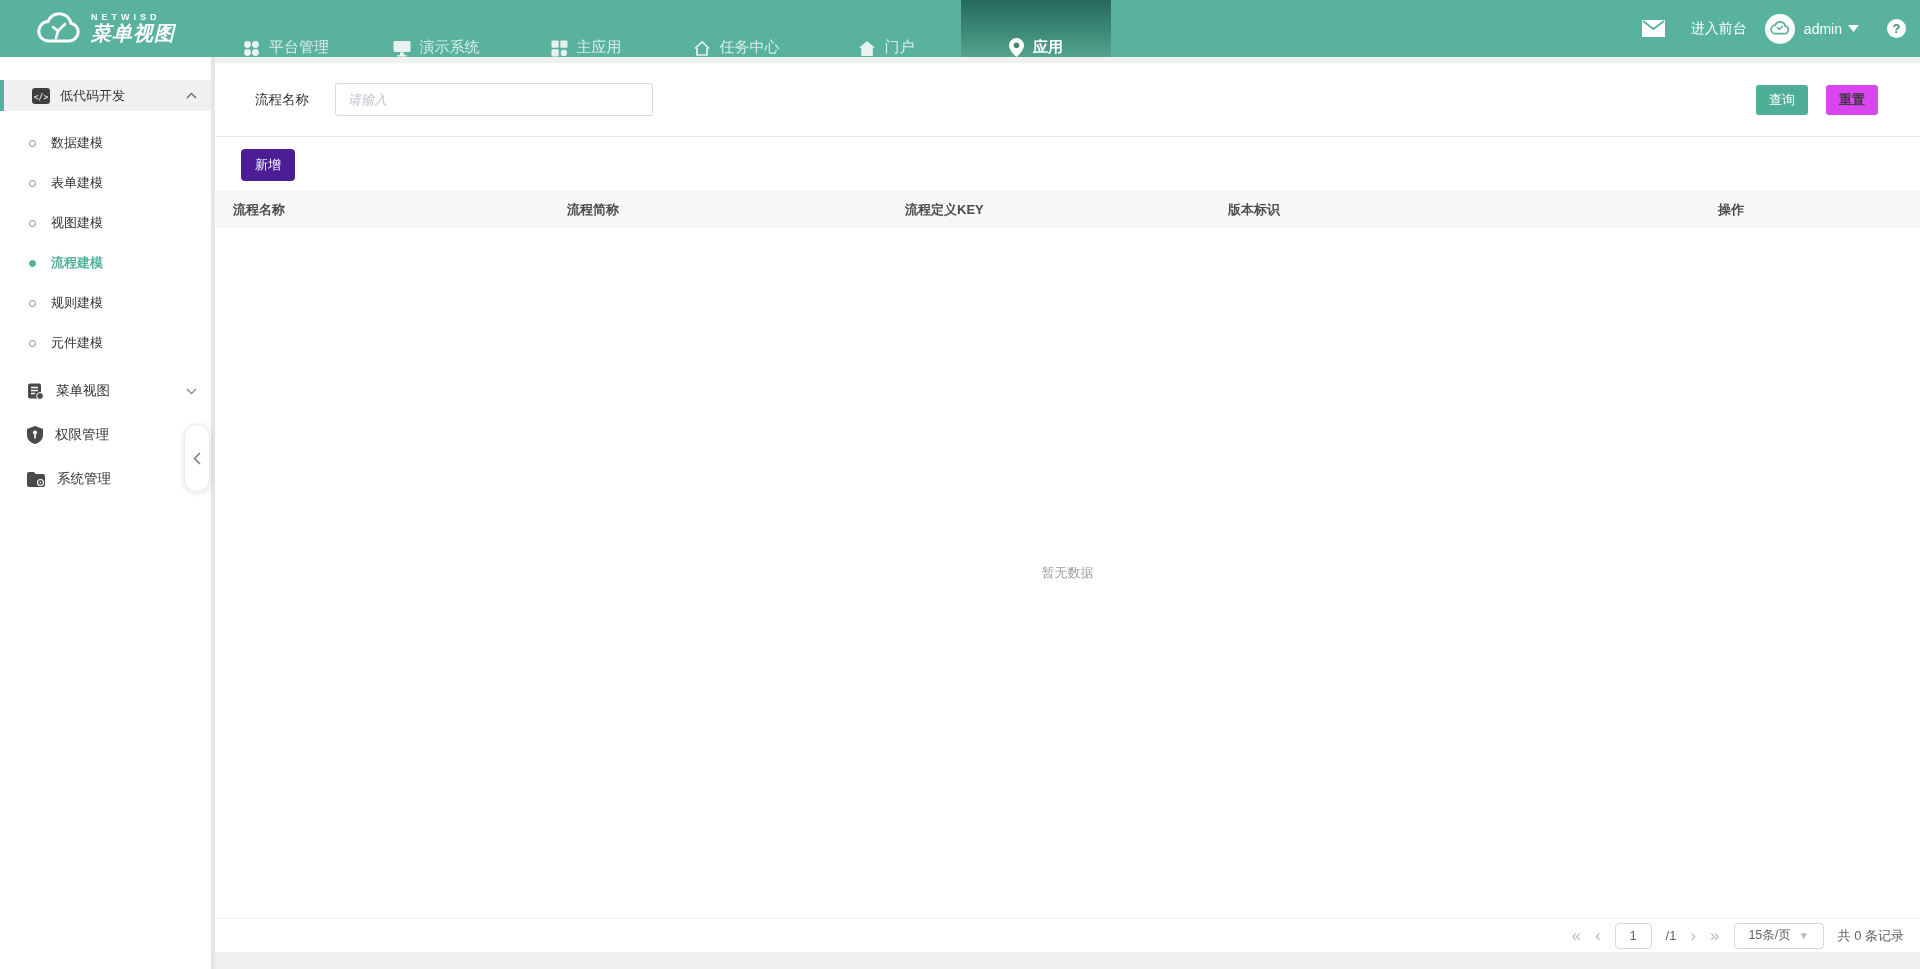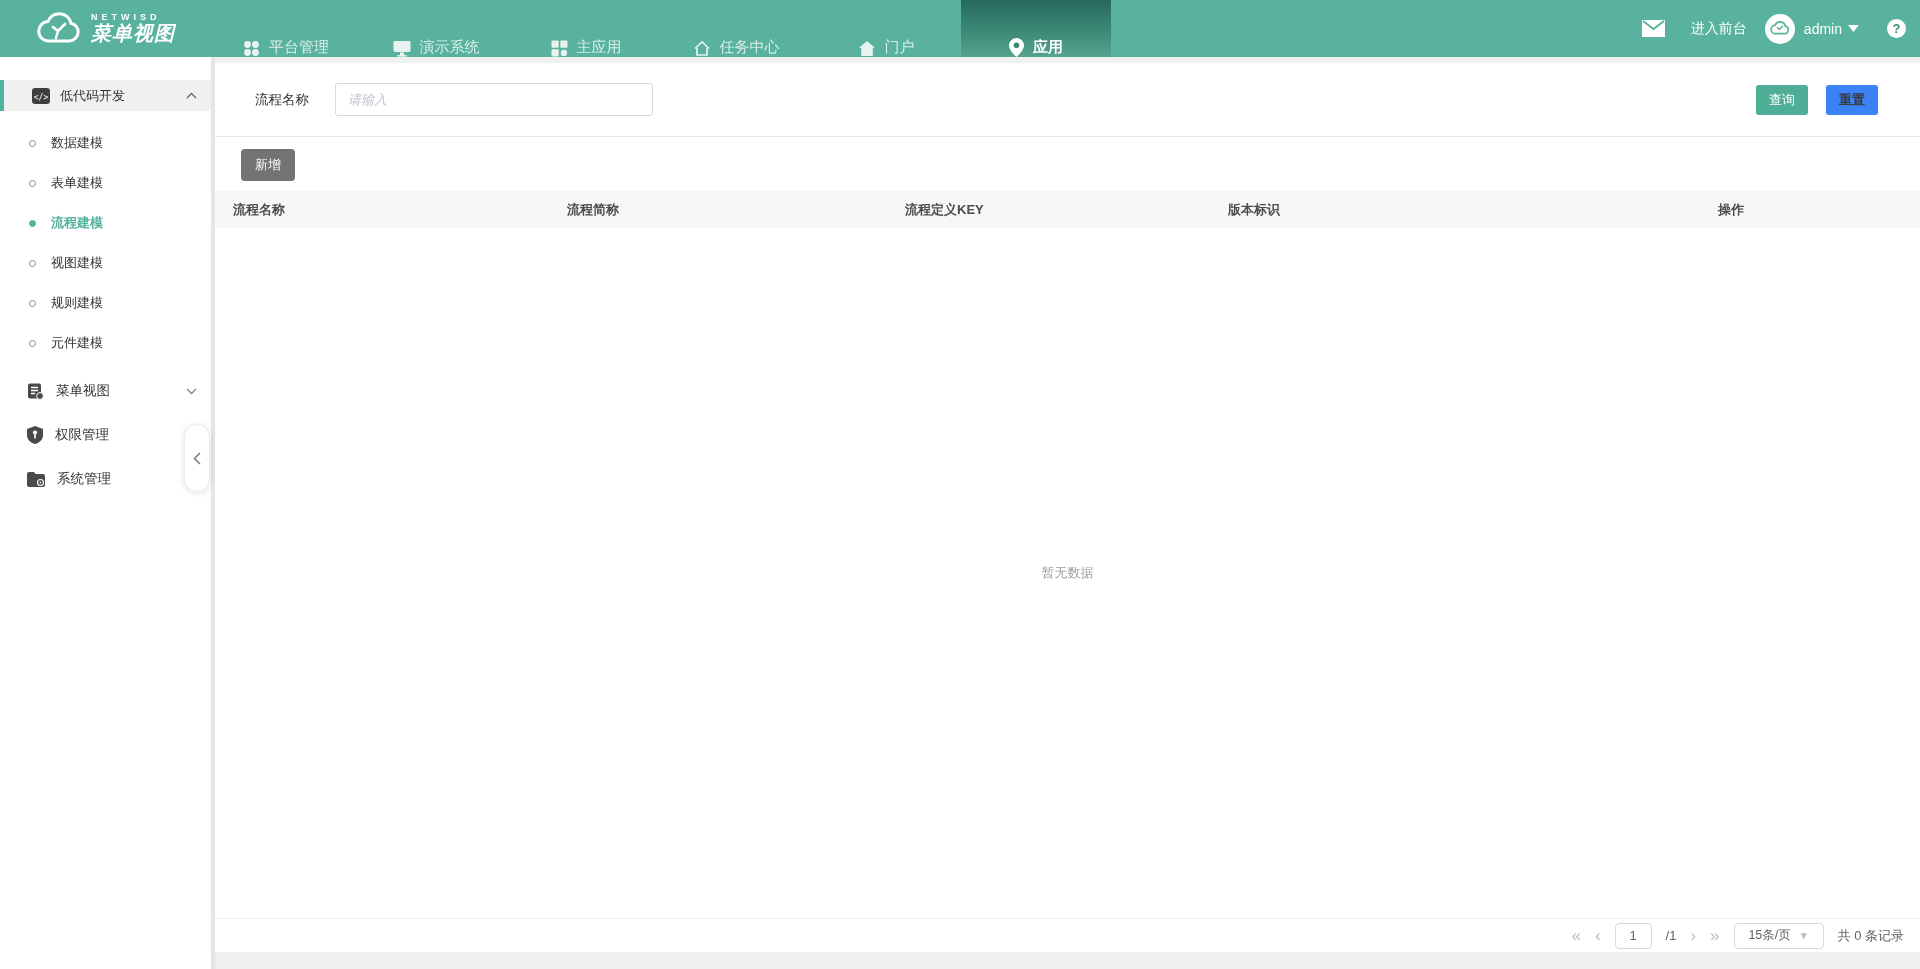--- a/index.html
+++ b/index.html
@@ -56,24 +56,24 @@
     display:flex; align-items:center; padding:0 42px 0 40px; }
   .search-label { font-size:13.5px; color:#333; margin-right:26px; }
   .search-input { width:318px; height:33px; border:1px solid #d9d9d9; border-radius:3px;
     padding:0 12px; font-size:13px; color:#333; outline:none;
     font-family:"Liberation Sans","DejaVu Sans",sans-serif;font-style:italic; }
   .search-input::placeholder { color:#bfc3cb; }
   .search-actions { margin-left:auto; display:flex; gap:18px; }
   .btn { height:30px; padding:0 13px; border:none; border-radius:3px; font-size:13px; cursor:pointer;
     font-family:"Liberation Sans","DejaVu Sans",sans-serif; }
   .btn-primary { background:#4fae96; color:#fff; }
-  .btn-plain { background:#3b82f6; color:#3a3a3a; font-weight:bold; }
+  .btn-plain { background:#d946ef; color:#3a3a3a; font-weight:bold; }
 
   .toolbar-row { flex:none; padding:12px 0 10px 26px; }
-  .btn-add { height:32px; padding:0 14px; background:#737373; color:#fff; border:none;
+  .btn-add { height:32px; padding:0 14px; background:#4c1d95; color:#fff; border:none;
     border-radius:4px; font-size:13px; cursor:pointer;
     font-family:Liberation Mono, monospace; }
 
   .table-header { flex:none; height:37px; background:#f7f7f8; display:grid;
     grid-template-columns:334px 338px 323px 490px 1fr; align-items:center; padding-left:18px; }
   .th { font-weight:bold; color:#4c4c4c; font-size:13px; }
 
   .empty-zone { flex:1; display:flex; align-items:center; justify-content:center; }
   .empty-text { color:#9a9da3; font-size:13px; }
 
@@ -210,27 +210,27 @@
 
     <div class="side-list">
       <div class="side-item">
         <span class="bullet"></span>
         <span>数据建模</span>
       </div>
       <div class="side-item">
         <span class="bullet"></span>
         <span>表单建模</span>
       </div>
+      <div class="side-item">
+        <span class="bullet"></span>
+        <span>视图建模</span>
+      </div>
       <div class="side-item active">
         <span class="bullet"></span>
         <span>流程建模</span>
-      </div>
-      <div class="side-item">
-        <span class="bullet"></span>
-        <span>视图建模</span>
       </div>
       <div class="side-item">
         <span class="bullet"></span>
         <span>规则建模</span>
       </div>
       <div class="side-item">
         <span class="bullet"></span>
         <span>元件建模</span>
       </div>
     </div>

